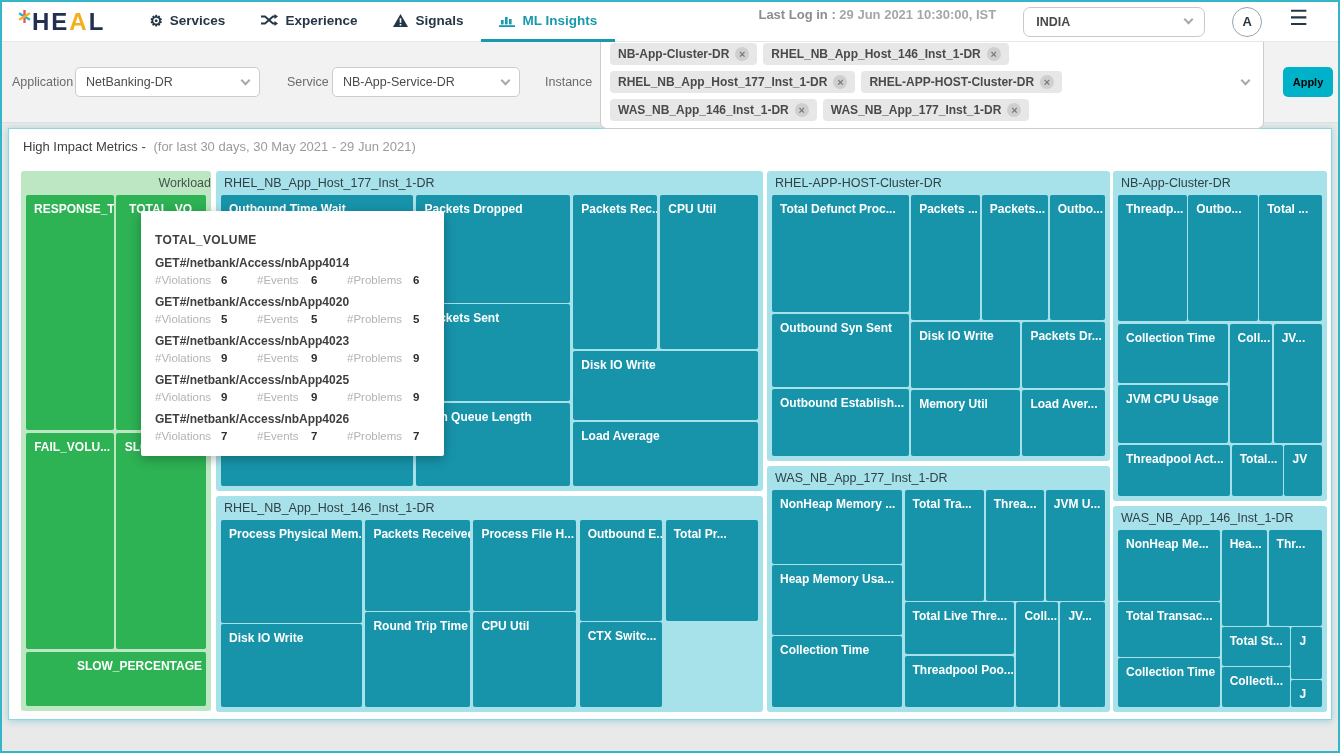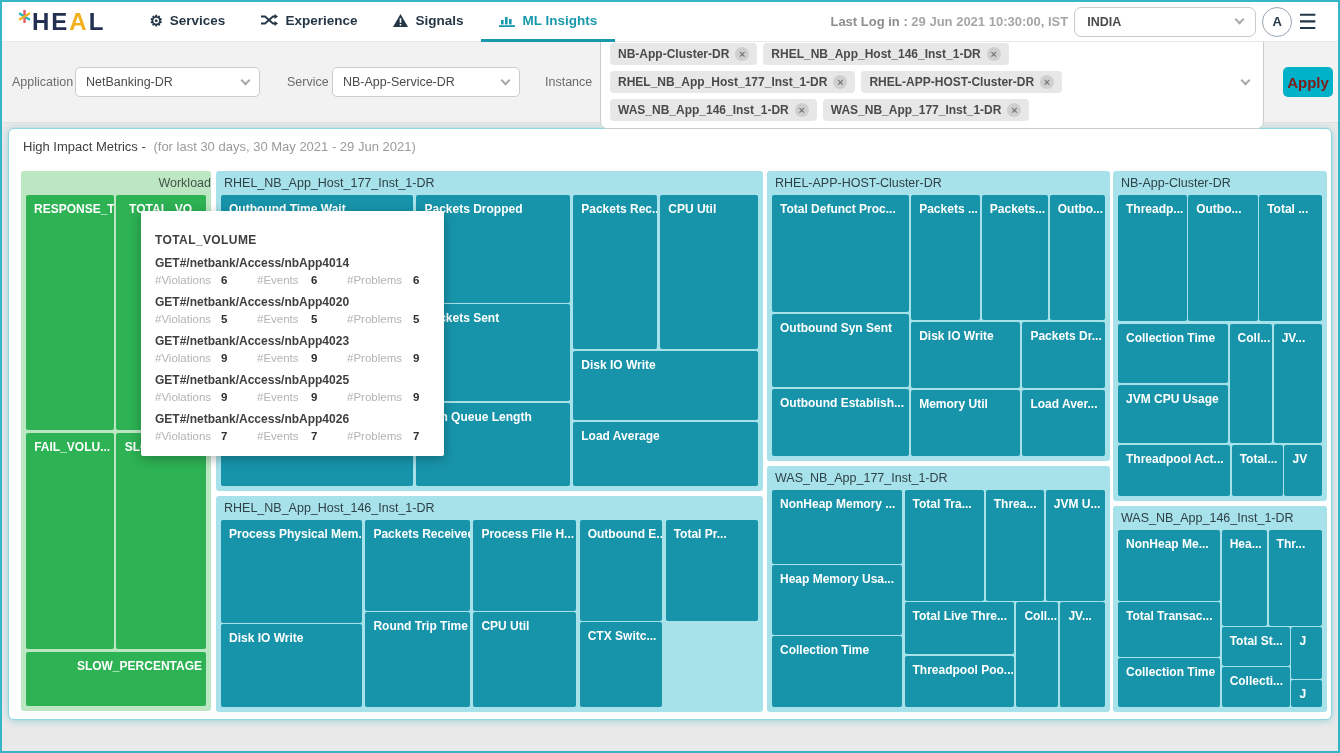--- a/index.html
+++ b/index.html
@@ -15,21 +15,21 @@
             display:flex; align-items:center; border-bottom:1px solid #e8e8e8; z-index:5; }
   .logo { display:flex; align-items:flex-start; margin-left:16px; margin-right:26px; }
   .logo-star { margin-top:1px; margin-right:1px; }
   .logo-text span { font-size:24px; font-weight:700; letter-spacing:2px; line-height:26px; }
   .lg0,.lg1,.lg3 { color:#232f51; } .lg2 { color:#f2b01e; }
   .nav-menu { display:flex; height:40px; }
   .nav-item { display:flex; align-items:center; gap:7px; padding:0 18px; height:40px;
               font-size:13.5px; font-weight:600; color:#253746; border-bottom:3px solid transparent; cursor:pointer; }
   .nav-item.active { color:#1899ae; border-bottom-color:#1899ae; }
   .nav-icon { font-size:15px; line-height:15px; }
-  .nav-right { margin-left:auto; display:flex; align-items:center; gap:6px; padding-right:21px; }
+  .nav-right { margin-left:auto; display:flex; align-items:flex-start; gap:27px; padding-right:30px; }
   .lastlogin { font-size:13px; white-space:nowrap; }
   .lastlogin .lbl { color:#8d8d8d; font-weight:700; }
   .lastlogin .val { color:#a6a6a6; font-weight:600; }
   .region-select { width:182px; height:30px; border:1px solid #c9c9c9; border-radius:7px; background:#fff;
                    display:flex; align-items:center; justify-content:space-between; padding:0 12px;
                    font-size:12.5px; font-weight:700; color:#4a4a4a; cursor:pointer; }
   .chev { width:7px; height:7px; border-right:2px solid #a9a9a9; border-bottom:2px solid #a9a9a9;
           transform:rotate(45deg); margin-top:-4px; }
   .avatar { width:30px; height:30px; border-radius:50%; border:1.5px solid #97a3b2; background:#fff;
             display:flex; align-items:center; justify-content:center; font-size:13px; font-weight:700; color:#253746; cursor:pointer; }
@@ -44,26 +44,26 @@
                justify-content:space-between; padding:0 10px; font-size:12.5px; color:#4a4a4a; cursor:pointer; }
   .instance-box { position:absolute; left:598px; width:664px; top:50%; transform:translateY(-50%);
                   min-height:58px; background:#fff; border:1px solid #cccccc; border-radius:7px;
                   padding:4px 34px 4px 6px; display:flex; flex-wrap:wrap; align-content:center; cursor:pointer; }
   .instance-box .chev { position:absolute; right:14px; top:50%; margin-top:-5px; }
   .chip { background:#e7e7e7; border-radius:4px; padding:4px 8px; margin:3px 3px; font-size:12px;
           font-weight:600; color:#4a4a4a; display:inline-flex; align-items:center; gap:6px; white-space:nowrap; }
   .chip-x { width:14px; height:14px; border-radius:50%; background:#cfcfcf; color:#7a7a7a;
             font-size:11px; line-height:14px; text-align:center; cursor:pointer; }
   .apply-btn { position:absolute; left:1281px; width:50px; height:30px; top:50%; transform:translateY(-50%);
-               background:#00b2c9; color:#7f1d1d; border-radius:5px; font-size:15px; font-weight:700;
+               background:#00b2c9; color:#000000; border-radius:5px; font-size:11px; font-weight:700;
                display:flex; align-items:center; justify-content:center; cursor:pointer; }
 
   
   .card { position:absolute; left:8px; right:8px; top:128px; height:592px; background:#fff;
-          border:1px solid #8fd7e0; border-radius:6px; box-shadow:0 1px 7px rgba(53,182,198,.45); z-index:3; }
+          border:1px solid #8fd7e0; border-radius:0; box-shadow:0 1px 7px rgba(53,182,198,.45); z-index:3; }
   .card-title { position:absolute; left:14px; top:10px; font-size:13px; white-space:nowrap; }
   .card-title .t1 { color:#3f3f3f; }
   .card-title .t2 { color:#9b9b9b; margin-left:4px; }
   .treemap { position:absolute; inset:0; }
 
   .panel { position:absolute; border-radius:3px; overflow:hidden; }
   .panel.teal  { background:#a7e1e9; }
   .panel.green { background:#bde7c3;text-align:right; }
   .panel-header { height:23px; line-height:24px; padding-left:8px; font-size:12.5px; color:#2f4248;
                   white-space:nowrap; overflow:hidden; }

